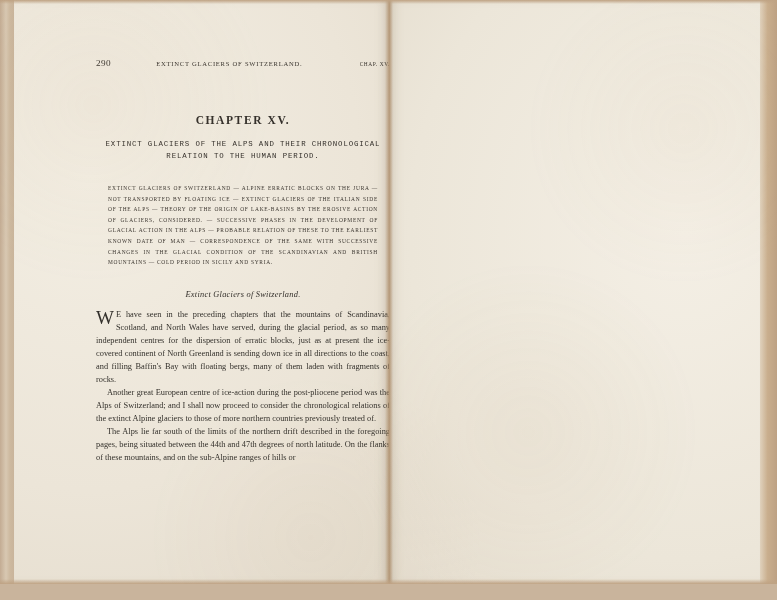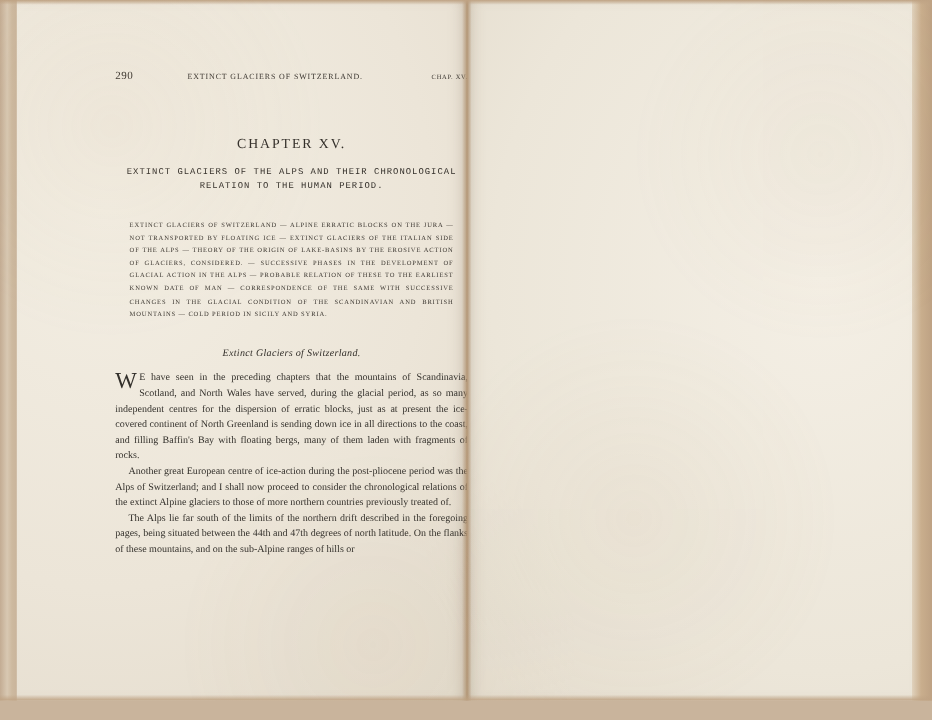--- a/index.html
+++ b/index.html
@@ -109,21 +109,21 @@
     font-size: 9.2px;
     letter-spacing: 0.4px;
     color: #39342e;
   }
   .rh-title { flex: 1; text-align: center; }
   .rh-chap  { font-size: 5.4px; letter-spacing: 0.6px; }
   .rh-left .rh-title { padding-right: 12px; }
 
   h1.chapter-number {
     font-size: 11.5px;
-    font-weight: normal;
+    font-weight: bold;
     letter-spacing: 1.6px;
     text-align: center;
     margin: 0 0 13px 0;
   }
   h2.chapter-title {
     font-size: 7.4px;
     font-weight: normal;
     letter-spacing: 0.85px;
     text-align: center;
     line-height: 1.62;

